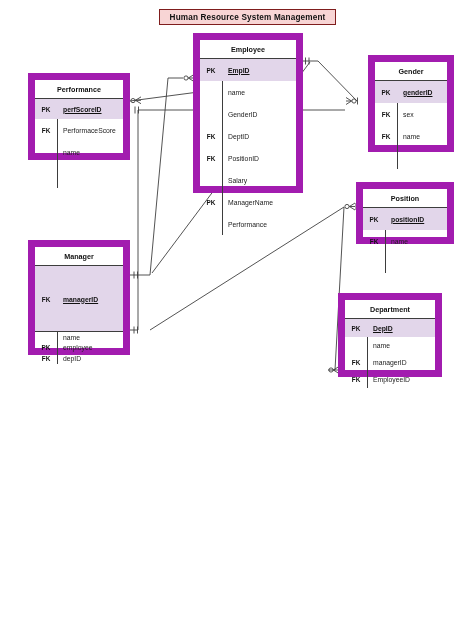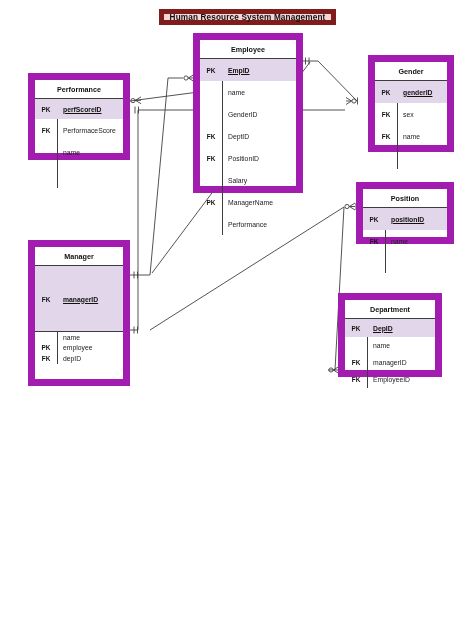--- a/index.html
+++ b/index.html
@@ -22,21 +22,21 @@
     height: 632px;
   }
   
   .title-banner {
     position: absolute;
     left: 159px;
     top: 9px;
     width: 177px;
     height: 16px;
     background: #f8d5d5;
-    border: 5px solid #7f1d1d;
+    border: 1px solid #7f1d1d;
     box-sizing: border-box;
     display: flex;
     align-items: center;
     justify-content: center;
     font-size: 8.2px;
     font-weight: bold;
     color: #111111;
     letter-spacing: 0.15px;
     z-index: 20;
   }
@@ -299,21 +299,21 @@
       <div class="attr-key">FK</div>
       <div class="attr-name">managerID</div>
     </div>
     <div class="attr-row" style="height:17px;">
       <div class="attr-key">FK</div>
       <div class="attr-name">EmployeeID</div>
     </div>
   </div>
 </div>
 
-<div class="entity" style="left:28px; top:240px; width:102px; height:146px;">
+<div class="entity" style="left:28px; top:240px; width:102px; height:115px;">
   <div class="entity-header">Manager</div>
   <div class="entity-body">
     <div class="keycol-divider" style="left:22px;"></div>
     <div class="attr-row pk-row tall">
       <div class="attr-key">FK</div>
       <div class="attr-name key-name">managerID</div>
     </div>
     <div class="attr-row" style="height:10px; position:relative;">
       <div class="hdr-sep" style="top:-1px;"></div>
       <div class="attr-key"></div>

